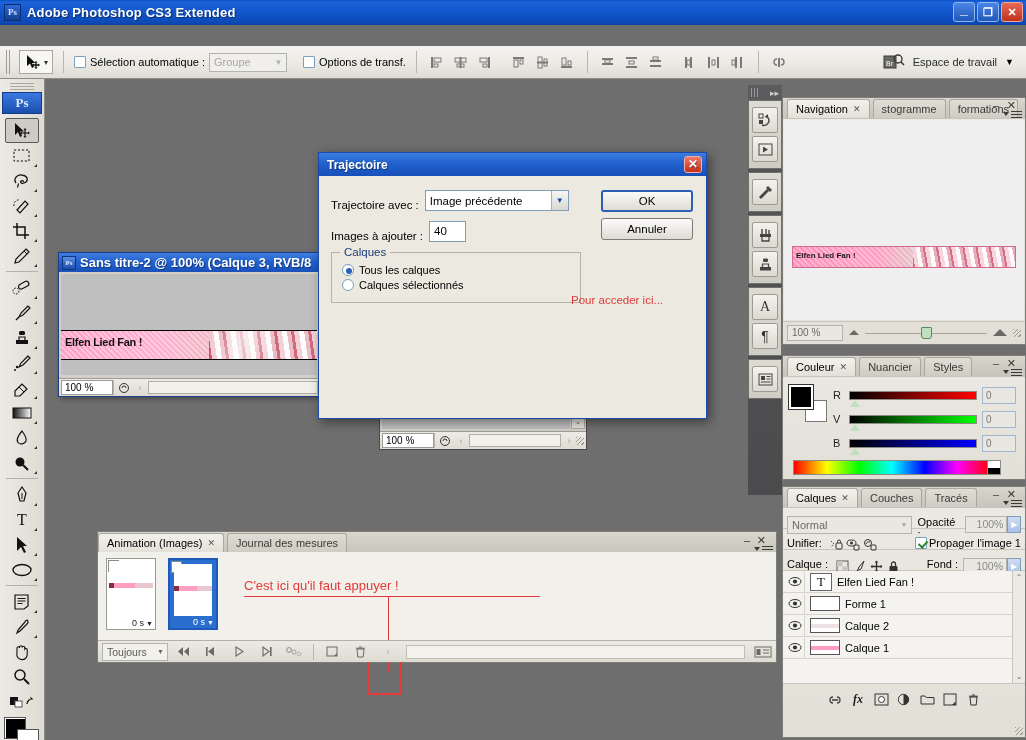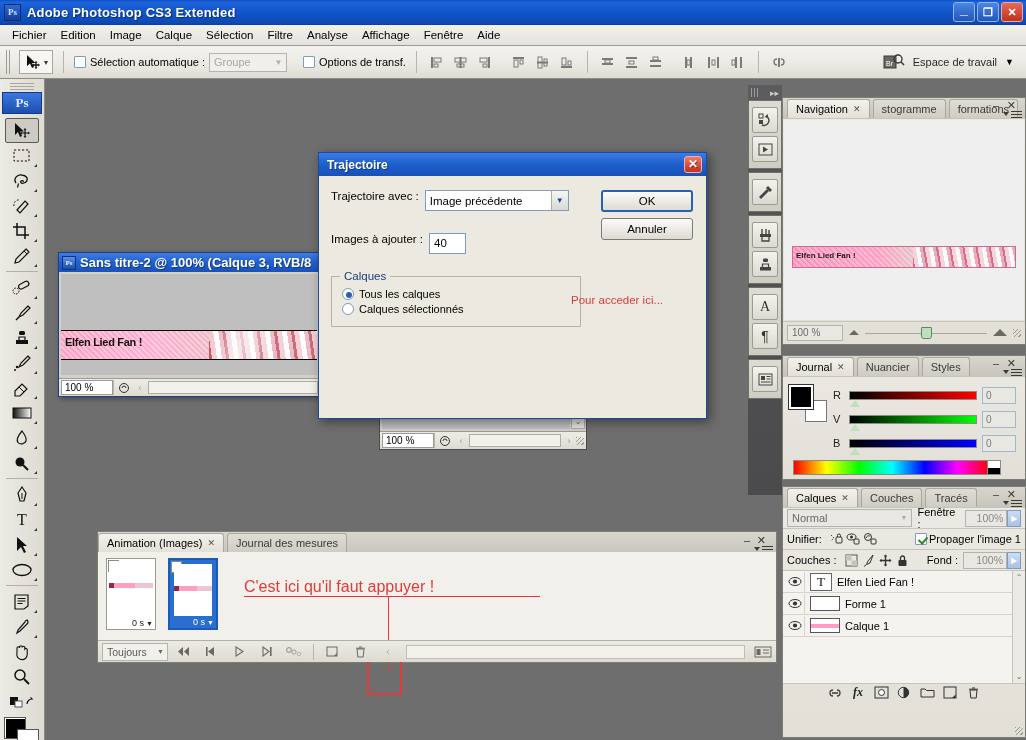--- a/index.html
+++ b/index.html
@@ -189,21 +189,21 @@
     height: 23px; background: linear-gradient(180deg,#3c7ce2 0%,#2061cd 45%,#1750bb 100%);
     display: flex; align-items: center; padding-left: 8px;
     color: #fff; font-weight: bold; font-size: 12px; text-shadow: 1px 1px 1px rgba(0,0,0,.4);
   }
   #dlg-close {
     position: absolute; right: 4px; top: 3px; width: 18px; height: 17px;
     background: linear-gradient(180deg,#ee7a68,#c32f1a); border: 1px solid #f3b0a4; border-radius: 3px;
     color: #fff; font-size: 12px; font-weight: bold; text-align: center; line-height: 15px;
   }
   #dlg-body { position: relative; padding: 14px 12px 0 12px; }
-  .dlg-row { display: flex; align-items: flex-start; margin-bottom: 22px; }
+  .dlg-row { display: flex; align-items: flex-end; margin-bottom: 10px; }
   .dlg-label { font-size: 11.5px; color: #000; }
   .dlg-select {
     width: 144px; height: 21px; border: 1px solid #7f9db9; background: #fff;
     display: flex; align-items: center; justify-content: space-between;
     font-size: 11.5px; padding-left: 4px; margin-left: 6px;
   }
   .sel-arrow {
     width: 17px; height: 19px; background: linear-gradient(180deg,#f6f6f4,#d9d9d2);
     border-left: 1px solid #aeaea8; display:flex;align-items:center;justify-content:center;
     color:#1a4aa8; font-size: 8px;
@@ -269,21 +269,21 @@
   .frame .thumb .mini {
     position: absolute; left: 0; right: 0; top: 22px; height: 5px;
     background: linear-gradient(90deg,#8a2b45 0 12%, #ff9ec2 12% 60%, #e9c6d0 60% 100%);
   }
   .frame .dur {
     position: absolute; right: 2px; bottom: 1px; font-size: 9px; color: #222;
     display: flex; align-items: center; gap: 2px;
   }
   .frame.sel .dur { color: #fff; }
   .frame.sel .thumb { top: 4px; left: 4px; right: 4px; }
-  #anim-note { position: absolute; left: 146px; top: 26px; color: #e23a3a; font-size: 16px; }
+  #anim-note { position: absolute; left: 146px; top: 26px; color: #e23a3a; font-size: 13px; }
   #note-hline { position: absolute; left: 146px; top: 44px; width: 296px; height: 1px; background: #e23a3a; }
   #note-vline { position: absolute; left: 290px; top: 44px; width: 1px; height: 76px; background: #e23a3a; }
   #note-box { position: absolute; left: 269px; top: 100px; width: 35px; height: 43px; border: 2px solid #e23a3a; }
   #anim-toolbar {
     position: absolute; left: 0; right: 0; bottom: 0; height: 22px;
     background: linear-gradient(180deg,#eceae4,#dedbd2); border-top: 1px solid #b2b0a8;
     display: flex; align-items: center; gap: 2px; padding-left: 4px;
   }
   #loop-sel {
     width: 66px; height: 18px; border: 1px solid #b4b4ae; background: #f2f0ea;
@@ -354,21 +354,21 @@
   .cp-slider .knob { position: absolute; left: 0; bottom: -8px; width: 0;height:0;
     border-left: 5px solid transparent; border-right: 5px solid transparent; border-bottom: 7px solid #bfe0bf; }
   .cp-val { width: 34px; height: 17px; background: #e9e7e1; border: 1px solid #9fb7cf; font-size: 10px; line-height: 15px; padding-left: 3px; color: #7a7a74; }
   #cp-ramp {
     position: absolute; left: 10px; bottom: 2px; width: 198px; height: 15px; border: 1px solid #8c8c86;
     background: linear-gradient(90deg,#ff0000,#ffff00,#00ff00,#00ffff,#0000ff,#ff00ff,#ff0000);
   }
   #cp-ramp-end { position: absolute; right: 24px; bottom: 2px; width: 14px; height: 15px; background: linear-gradient(180deg,#fff 50%, #000 50%); border: 1px solid #8c8c86; }
 
   #layerspanel { top: 486px; height: 252px; }
-  .lp-row { height: 21px; display: flex; align-items: center; border-bottom: 1px solid #c8c5bc; padding: 0 4px; font-size: 11px; }
+  .lp-row { height: 21px; display: flex; align-items: flex-start; border-bottom: 1px solid #c8c5bc; padding: 8px 4px; font-size: 11px; }
   .lp-blend {
     width: 130px; height: 18px; background: #e9e7e1; border: 1px solid #b4b4ae; color: #6a6a64;
     font-size: 11px; line-height: 16px; padding-left: 4px; display: flex; align-items: center; justify-content: space-between;
   }
   .lp-opac-val { width: 44px; height: 17px; background: #e9e7e1; border: 1px solid #b4b4ae; color: #8a8a84;
     font-size: 10.5px; line-height: 15px; text-align: right; padding-right: 3px; }
   .lp-tri-btn { width: 14px; height: 17px; background: linear-gradient(180deg,#cddcf2,#a9c2e6); border: 1px solid #7f9db9;
     display:flex;align-items:center;justify-content:center; }
   .lp-ico { width: 17px; height: 16px; display: flex; align-items: center; justify-content: center; }
   #layerlist { position: relative; height: 113px; background: #f4f3ef; border-bottom: 1px solid #c8c5bc; overflow: hidden; }
@@ -379,21 +379,21 @@
   .layer.sel { background: #2a6ed0; color: #fff; font-weight: bold; }
   .eye { width: 20px; height: 20px; display:flex;align-items:center;justify-content:center; border-right: 1px solid #d6d3ca; }
   .lthumb { width: 30px; height: 15px; border: 1px solid #555; background: #fff; position: relative; overflow:hidden; }
   .lthumb .bar { position: absolute; left: 0; right: 0; top: 5px; height: 4px; }
   .ltype {
     width: 22px; height: 18px; border: 1px solid #666; background: #fff;
     font-family: "Liberation Serif", serif; font-size: 13px; text-align: center; line-height: 16px; color: #111;
   }
   #lp-scroll { position: absolute; right: 0; top: 0; width: 13px; height: 100%; background: #eceae4; border-left: 1px solid #c8c5bc; }
   .sc-arrow { height: 13px; display:flex;align-items:center;justify-content:center; font-size: 8px; color: #6a6a64; }
-  #lp-footer { height: 24px; display: flex; align-items: flex-start; justify-content: center; gap: 6px; }
+  #lp-footer { height: 24px; display: flex; align-items: flex-end; justify-content: center; gap: 6px; }
   .lf-btn { width: 17px; height: 17px; display:flex;align-items:center;justify-content:center; color: #333; }
   .resize-grip { position: absolute; right: 2px; bottom: 2px; width: 8px; height: 8px;
     background-image: repeating-linear-gradient(135deg,#9a9a94 0 1px, transparent 1px 3px); }
   svg { display: block; }
 </style>
 </head>
 <body>
 
 <div id="app">
 
@@ -406,32 +406,20 @@
         </div>
       <div class="winbtn">
           <span>❐</span>
         </div>
       <div class="winbtn close">
           <span>✕</span>
         </div>
     </div>
   </div>
 
-  <div id="menubar">
-    <div class="menu-item">Fichier</div>
-    <div class="menu-item">Edition</div>
-    <div class="menu-item">Image</div>
-    <div class="menu-item">Calque</div>
-    <div class="menu-item">Sélection</div>
-    <div class="menu-item">Filtre</div>
-    <div class="menu-item">Analyse</div>
-    <div class="menu-item">Affichage</div>
-    <div class="menu-item">Fenêtre</div>
-    <div class="menu-item">Aide</div>
-  </div>
 
   <div id="optionsbar">
     <div class="opt-gripper"></div>
     <div class="tool-preview">
       <svg width="17" height="17" viewBox="0 0 17 17">
         <path d="M3 1 L3 12 L6 9.5 L8 14 L10 13 L8 9 L11.5 9 Z" fill="#111"></path>
         <path d="M12 8 l0 6 M9 11 l6 0" stroke="#111" stroke-width="1.3" fill="none"></path>
         <path d="M12 7 l1.6 1.6 -3.2 0z M12 15 l1.6 -1.6 -3.2 0z M8 11 l1.6 1.6 0 -3.2z M16 11 l-1.6 1.6 0 -3.2z" fill="#111"></path>
       </svg>
       <span style="font-size:8px;color:#333">▾</span>
@@ -983,21 +971,21 @@
         <div id="nav-thumb"></div>
       </div>
       <span class="mt-big"></span>
       <span class="resize-grip" style="position:relative;right:auto;bottom:auto"></span>
     </div>
   </div>
 
   <div class="panel" id="colorpanel">
     <div class="ptabsrow">
       <div class="ptab">
-        <span>Journal</span>
+        <span>Couleur</span>
         <span class="x">✕</span>
       </div>
       <div class="ptab inactive">
         <span>Nuancier</span>
       </div>
       <div class="ptab inactive">
         <span>Styles</span>
       </div>
       <span class="panel-min" style="right:26px">–</span>
       <span class="panel-x" style="right:9px">✕</span>
@@ -1055,21 +1043,21 @@
         <span class="menu-tri"></span>
         <span class="menu-lines"></span>
       </div>
     </div>
 
     <div class="lp-row">
       <div class="lp-blend">
         <span>Normal</span>
         <span style="font-size:7px;padding-right:4px;color:#a8a8a2">▼</span>
       </div>
-      <span style="margin:0 5px">Fenêtre :</span>
+      <span style="margin:0 5px">Opacité :</span>
       <div class="lp-opac-val">100%</div>
       <div class="lp-tri-btn">
           <span style="font-size:8px;color:#fff">▶</span>
         </div>
     </div>
 
     <div class="lp-row">
       <span>Unifier:</span>
       <div class="lp-ico" style="margin-left:6px">
         <svg width="15" height="14" viewBox="0 0 15 14">
@@ -1092,21 +1080,21 @@
             <rect x="8" y="7" width="5" height="5" rx="1" fill="none" stroke="#333"></rect>
           </svg>
       </div>
       <label style="display:flex;align-items:center;gap:2px;margin-left:auto">
         <span class="xpchk on"></span>
         <span>Propager l'image 1</span>
       </label>
     </div>
 
     <div class="lp-row">
-      <span>Couches :</span>
+      <span>Calque :</span>
       <div class="lp-ico" style="margin-left:6px">
         <svg width="13" height="13" viewBox="0 0 13 13">
             <rect x="1" y="1" width="11" height="11" fill="none" stroke="#555"></rect>
             <rect x="1" y="1" width="5.5" height="5.5" fill="#c4c4be"></rect>
             <rect x="6.5" y="6.5" width="5.5" height="5.5" fill="#c4c4be"></rect>
           </svg>
       </div>
       <div class="lp-ico">
         <svg width="13" height="13" viewBox="0 0 13 13">
             <path d="M11 1 L6 7 L4.5 10.5 L8 9z" fill="none" stroke="#333"></path>
@@ -1156,20 +1144,32 @@
         <span>Forme 1</span>
       </div>
       <div class="layer">
         <span class="eye">
           <svg width="14" height="11" viewBox="0 0 14 11">
               <ellipse cx="7" cy="5.5" rx="6" ry="4" fill="none" stroke="#333"></ellipse>
               <circle cx="7" cy="5.5" r="2.1" fill="#333"></circle>
             </svg>
         </span>
         <span class="lthumb">
+            <i class="bar" style="background:#efe2e6"></i>
+          </span>
+        <span>Calque 2</span>
+      </div>
+      <div class="layer">
+        <span class="eye">
+          <svg width="14" height="11" viewBox="0 0 14 11">
+              <ellipse cx="7" cy="5.5" rx="6" ry="4" fill="none" stroke="#333"></ellipse>
+              <circle cx="7" cy="5.5" r="2.1" fill="#333"></circle>
+            </svg>
+        </span>
+        <span class="lthumb">
             <i class="bar" style="background:#ff9ec2"></i>
           </span>
         <span>Calque 1</span>
       </div>
       <div id="lp-scroll">
         <div class="sc-arrow">⌃</div>
         <div class="sc-arrow" style="position:absolute;bottom:0;width:100%">⌄</div>
       </div>
     </div>
 

